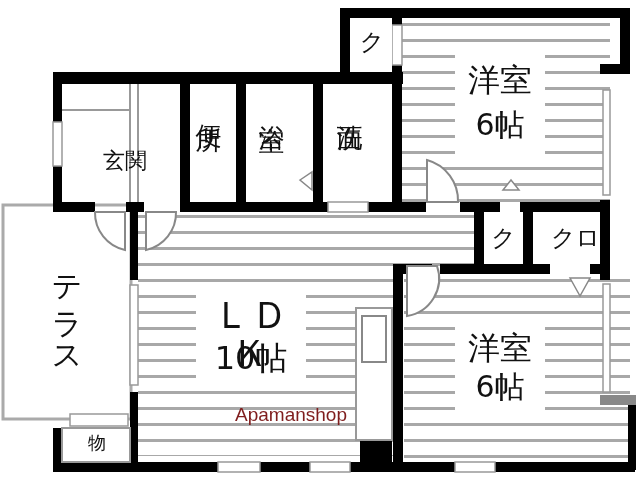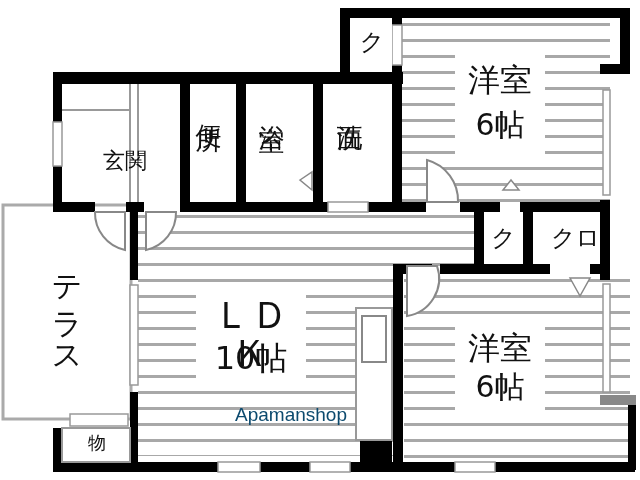--- a/index.html
+++ b/index.html
@@ -2,21 +2,21 @@
 <html><head>
 <meta charset="utf-8">
 <style>
   html, body { margin: 0; padding: 0; background: #ffffff; }
   body { width: 640px; height: 480px; position: relative; overflow: hidden;
          font-family: "DejaVu Sans", "Liberation Sans", sans-serif; }
   #plan { position: absolute; left: 0; top: 0; width: 640px; height: 480px; }
   .label { position: absolute; color: #111; text-align: center; line-height: 1; }
   .vlabel { writing-mode: vertical-rl; text-orientation: upright; letter-spacing: 2px; }
   .watermark { position: absolute; left: 235px; top: 404px; font-family: "Liberation Sans", sans-serif;
-               font-size: 19px; color: #0c4a6e; }
+               font-size: 19px; color: #7f1d1d; }
 </style>
 </head>
 <body>
 
 <svg id="plan" viewBox="0 0 640 480" xmlns="http://www.w3.org/2000/svg">
   <defs>
     <pattern id="floorLines" width="10" height="16" patternUnits="userSpaceOnUse">
       <rect width="10" height="16" fill="#ffffff"></rect>
       <rect y="7" width="10" height="3" fill="#a8a8a8"></rect>
     </pattern>

